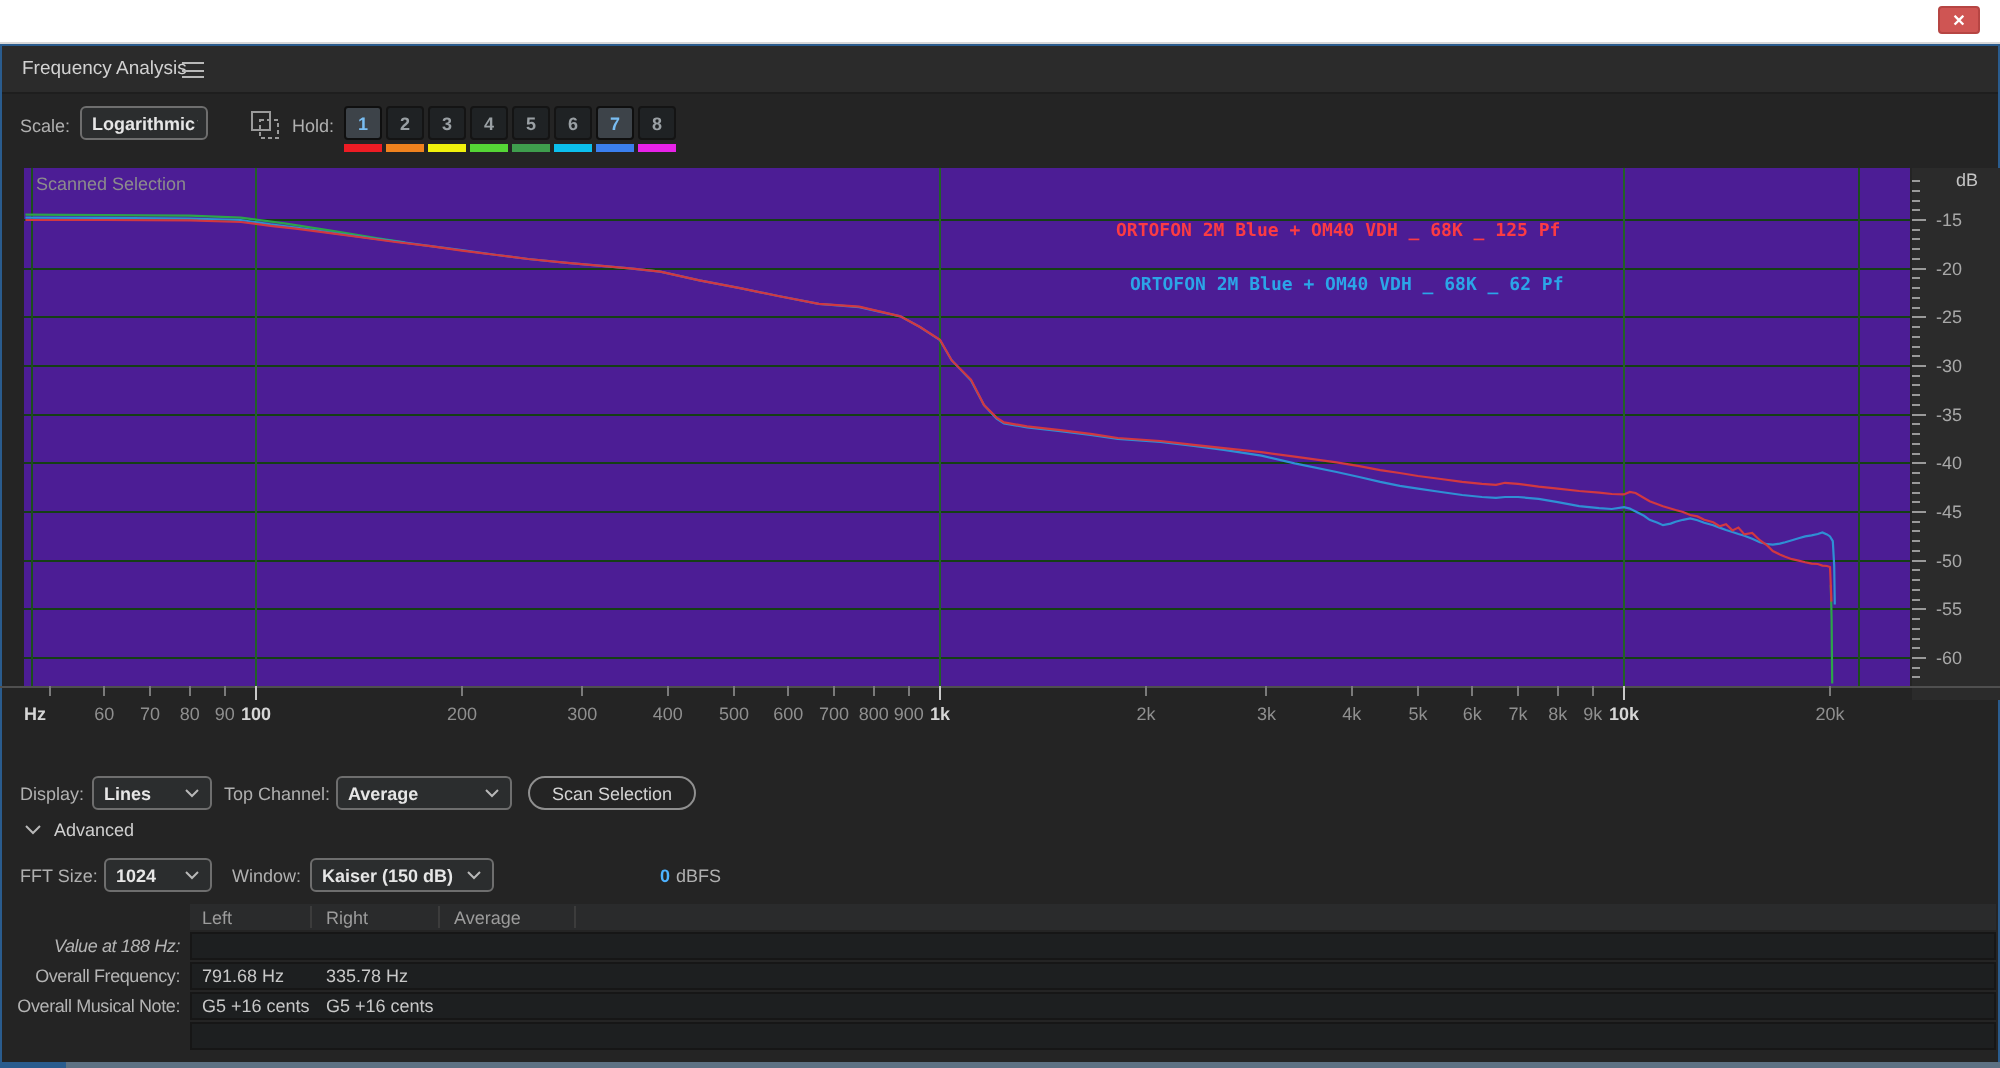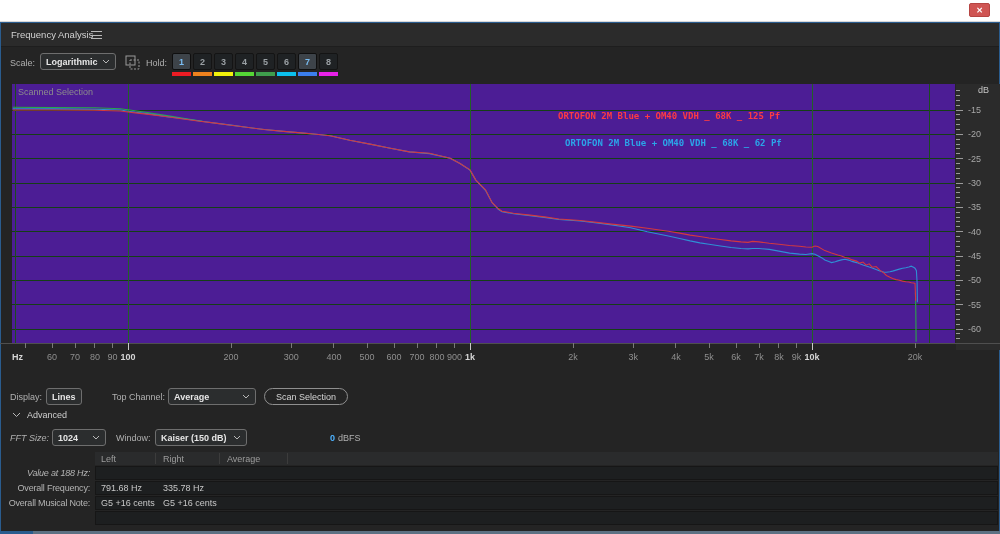--- a/index.html
+++ b/index.html
@@ -68,21 +68,21 @@
   <div class="tabbar">
     <span class="tab-title">Frequency Analysis</span>
     <span class="menu-icon">
         <i></i>
         <i></i>
         <i></i>
       </span>
   </div>
 
   <span class="lbl" style="left:10px;top:58px;">Scale:</span>
-  <div class="dd" style="left:40px;top:53px;width:76px;">
+  <div class="dd" style="left:40px;top:53px;width:64px;">
     <span class="ddv">Logarithmic</span>
     <svg width="8" height="5">
         <path d="M1 1 L4 4 L7 1" stroke="#b8b8b8" fill="none"></path>
       </svg>
   </div>
   <svg class="copy-icon" viewBox="0 0 16 15">
     <rect x="2" y="1" width="9" height="9" fill="none" stroke="#9a9a9a"></rect>
     <rect x="6" y="5" width="9" height="9" fill="none" stroke="#9a9a9a" stroke-dasharray="2 1.5"></rect>
   </svg>
   <span class="lbl" style="left:146px;top:58px;">Hold:</span>
@@ -266,41 +266,41 @@
       <text x="759.0" y="17" text-anchor="middle" class="xt">7k</text>
       <text x="778.9" y="17" text-anchor="middle" class="xt">8k</text>
       <text x="796.4" y="17" text-anchor="middle" class="xt">9k</text>
       <line x1="812.0" y1="0" x2="812.0" y2="7" stroke="#c8c8c8" shape-rendering="crispEdges"></line>
       <text x="812.0" y="17" text-anchor="middle" class="xt b">10k</text>
       <text x="915.0" y="17" text-anchor="middle" class="xt">20k</text>
       <text x="12" y="17" class="xt b">Hz</text>
     </svg>
 
   <span class="lbl" style="left:10px;top:392px;">Display:</span>
-  <div class="dd" style="left:46px;top:388px;width:36px;">
+  <div class="dd" style="left:46px;top:388px;width:60px;">
     <span class="ddv">Lines</span>
     <svg width="8" height="5">
         <path d="M1 1 L4 4 L7 1" stroke="#b8b8b8" fill="none"></path>
       </svg>
   </div>
   <span class="lbl" style="left:112px;top:392px;">Top Channel:</span>
   <div class="dd" style="left:168px;top:388px;width:88px;">
     <span class="ddv">Average</span>
     <svg width="8" height="5">
         <path d="M1 1 L4 4 L7 1" stroke="#b8b8b8" fill="none"></path>
       </svg>
   </div>
   <div class="scanbtn">Scan Selection</div>
 
   <svg class="adv-chevron" width="9" height="6">
     <path d="M1 1 L4.5 4.5 L8 1" stroke="#b8b8b8" fill="none"></path>
   </svg>
   <span class="lbl" style="left:27px;top:410px;color:#cfcfcf;">Advanced</span>
 
-  <span class="lbl" style="left:10px;top:433px;font-style:italic;">FFT Size:</span>
+  <span class="lbl" style="left:10px;top:433px;">FFT Size:</span>
   <div class="dd" style="left:52px;top:429px;width:54px;">
     <span class="ddv">1024</span>
     <svg width="8" height="5">
         <path d="M1 1 L4 4 L7 1" stroke="#b8b8b8" fill="none"></path>
       </svg>
   </div>
   <span class="lbl" style="left:116px;top:433px;">Window:</span>
   <div class="dd" style="left:155px;top:429px;width:92px;">
     <span class="ddv">Kaiser (150 dB)</span>
     <svg width="8" height="5">

